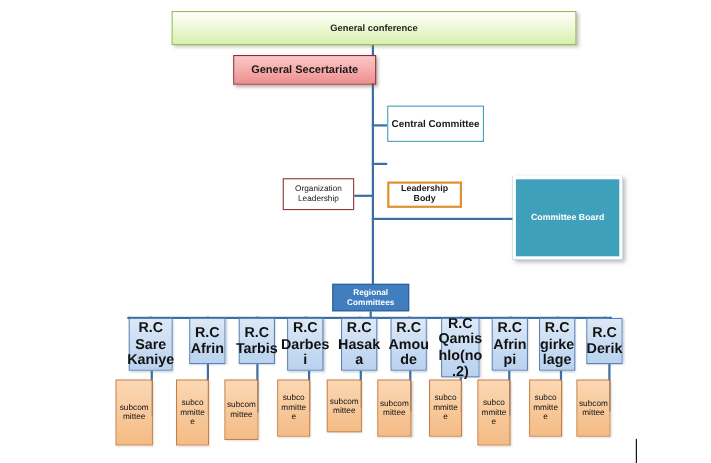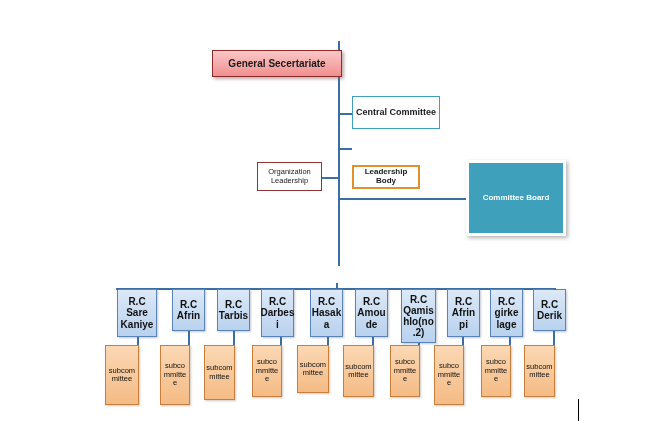--- a/index.html
+++ b/index.html
@@ -89,21 +89,21 @@
     border: 1px solid #2f5f96;
     color: #ffffff;
     font-size: 7.5px;
     font-weight: bold;
   }
   
   .rc-box {
     background: linear-gradient(to bottom, #dce9f7 0%, #b9d2ee 100%);
     border: 1px solid #5a84b8;
     box-shadow: 1px 1px 2px rgba(120,130,150,0.45);
-    font-size: 10px;
+    font-size: 13px;
     font-weight: bold;
     color: #111;
     padding: 0 1px;
   }
   
   .sub-box {
     background: linear-gradient(to bottom, #fbd8b4 0%, #f4bb85 100%);
     border: 1px solid #c87f3c;
     box-shadow: 1px 1px 2px rgba(150,130,110,0.45);
     font-size: 7.5px;
@@ -135,20 +135,23 @@
   <div class="line h" style="left:338px; top:113px; width:14px;"></div>
 
   <div class="line h" style="left:338px; top:148px; width:14px;"></div>
 
   <div class="line h" style="left:320px; top:177px; width:20px;"></div>
 
   <div class="line h" style="left:338px; top:198px; width:130px;"></div>
 
   <div class="line h" style="left:116px; top:288px; width:440px;"></div>
 
+  <div class="node" id="n-general-conference" style="left:156px; top:10px; width:368px; height:31px;">
+    <span>General conference</span>
+  </div>
 
   <div class="node" id="n-general-secertariate" style="left:212px; top:50px; width:130px; height:27px;">
     <span>General Secertariate</span>
   </div>
 
   <div class="node" id="n-central-committee" style="left:352px; top:96px; width:88px; height:33px;">
     <span>Central Committee</span>
   </div>
 
   <div class="node" id="n-leadership-body" style="left:352px; top:137px; width:68px; height:24px;">
@@ -157,20 +160,24 @@
 
   <div class="node" id="n-organization-president" style="left:257px; top:162px; width:65px; height:29px; flex-direction:column;">
     <span>Organization</span>
     <span>Leadership</span>
   </div>
 
   <div class="node" id="n-advisory-board" style="left:466px; top:160px; width:100px; height:76px;">
     <span>Committee Board</span>
   </div>
 
+  <div class="node" id="n-regional-committees" style="left:302px; top:258px; width:70px; height:25px; flex-direction:column;">
+    <span>Regional</span>
+    <span>Committees</span>
+  </div>
 
   <div id="rc-layer">
       <div class="line v" style="left: 136px; top: 288px; height: 2px;"></div>
       <div class="line v" style="left: 136px; top: 288px; height: 1px;"></div>
       <div class="node rc-box" style="left: 117px; top: 289px; width: 40px; height: 48px; flex-direction: column;">
         <span>R.C</span>
         <span>Sare</span>
         <span>Kaniye</span>
       </div>
       <div class="sub-connector" style="left: 137px; top: 337px; height: 41px;"></div>

